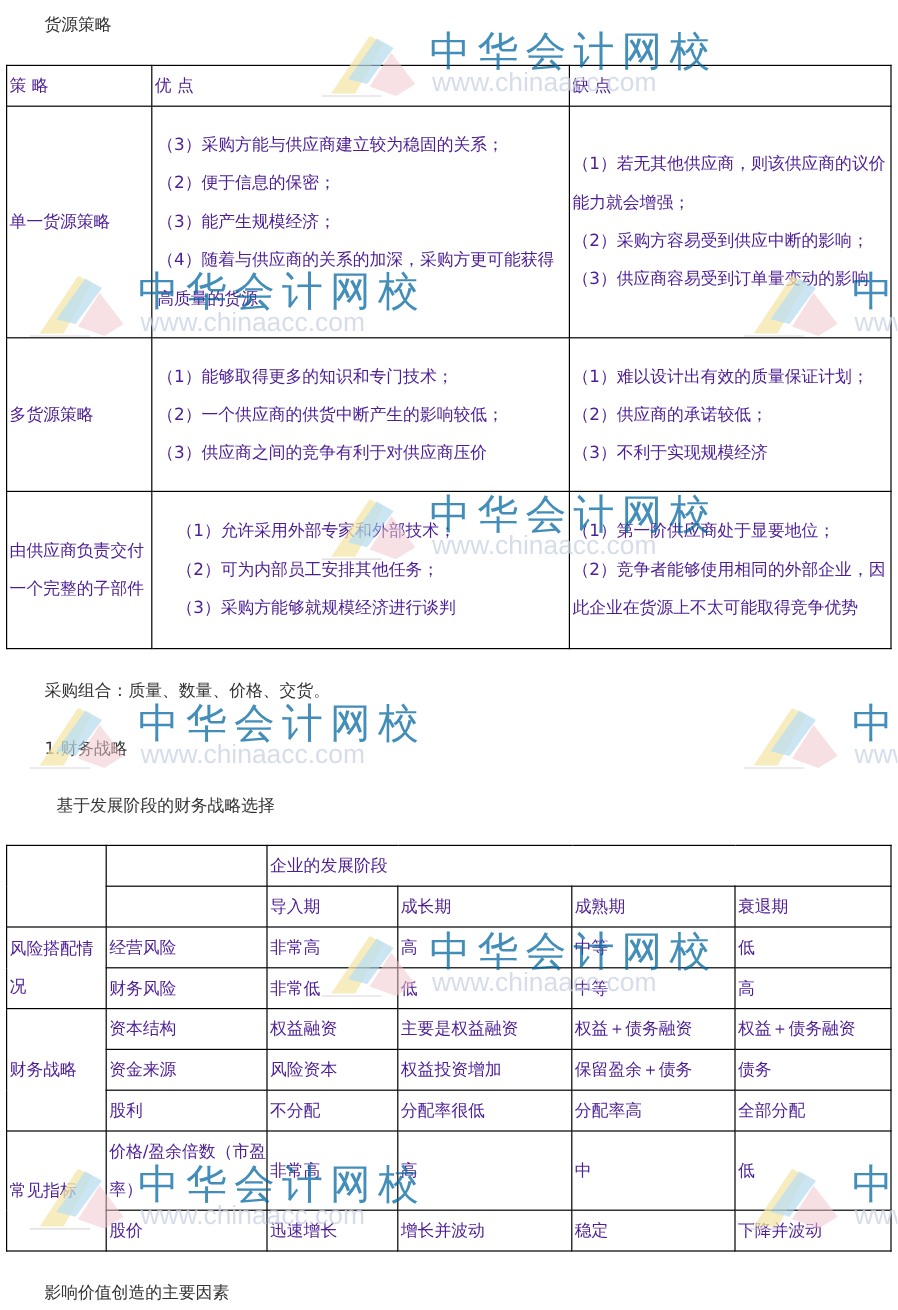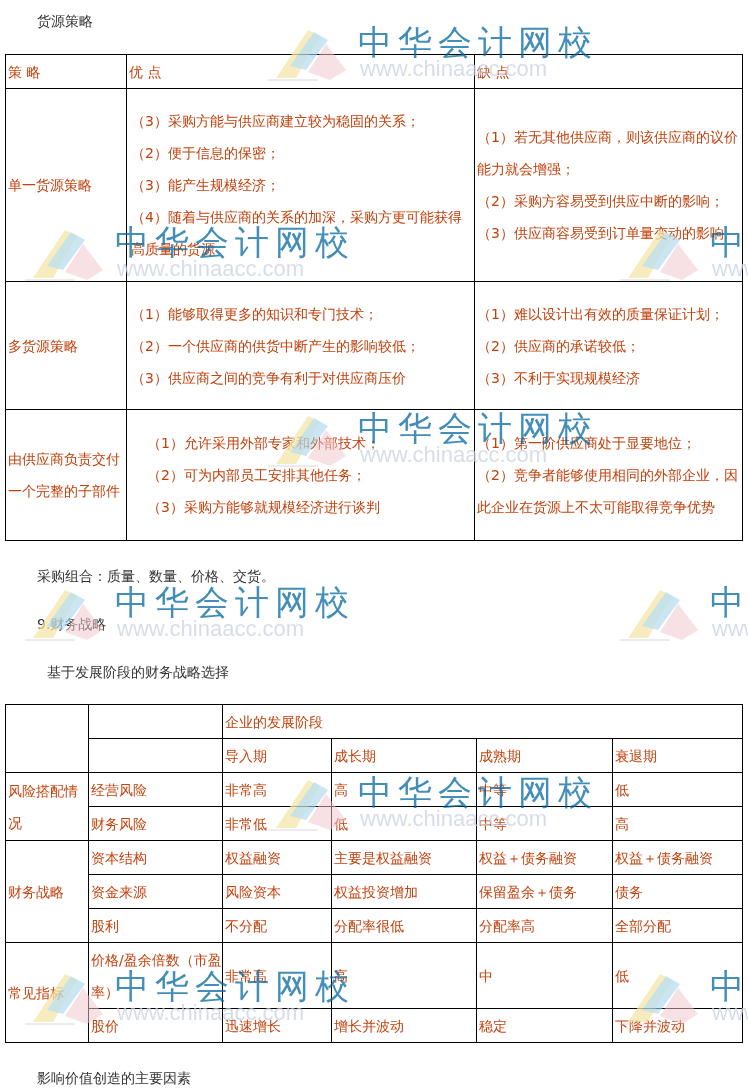--- a/index.html
+++ b/index.html
@@ -3,21 +3,21 @@
   <meta charset="utf-8">
   <style>
     html, body { margin: 0; padding: 0; background: #ffffff; }
     body {
       width: 748px; height: 1092px; position: relative; overflow: hidden;
       font-family: "DejaVu Sans", "Liberation Sans", sans-serif;
       color: #333333; font-size: 14px;
     }
     .para { position: absolute; left: 37px; font-size: 14px; color: #333; line-height: 20px; }
     table { border-collapse: collapse; position: absolute; table-layout: fixed; }
-    td { border: 1.5px solid #000; vertical-align: middle; padding: 0 0 0 2px; font-size: 14px; color: #c2410c; line-height: 32px; }
+    td { border: 1.5px solid #000; vertical-align: middle; padding: 0 0 0 2px; font-size: 14px; color: #4c1d95; line-height: 32px; }
     .cellp { margin: 0; line-height: 32px; white-space: nowrap; }
     .wrapcell { white-space: normal; word-break: break-all; }
     #t1 { left: 5px; top: 54px; width: 737px; }
     #t2 { left: 5px; top: 704px; width: 737px; }
     #t2 td { line-height: 32px; }
     .wm { position: absolute; pointer-events: none; opacity: 0.75; }
     .wm .cn { position: absolute; left: 90px; top: -6px; font-size: 34px; color: #0369a1; letter-spacing: 6px; font-family: "DejaVu Sans", sans-serif; white-space: nowrap; }
     .wm .en { position: absolute; left: 92px; top: 30px; font-size: 22px; color: #c9d1e3; white-space: nowrap; font-family: "Liberation Sans", sans-serif; }
     .wm svg { position: absolute; left: 0; top: 0; }
   </style>
@@ -74,21 +74,21 @@
     </td>
     <td>
       <p class="cellp">（1）第一阶供应商处于显要地位；</p>
       <p class="cellp wrapcell">（2）竞争者能够使用相同的外部企业，因此企业在货源上不太可能取得竞争优势</p>
     </td>
   </tr>
 </tbody>
   </table>
 
 <div class="para" style="top:566px;">采购组合：质量、数量、价格、交货。</div>
-<div class="para" style="top:614px;">9.财务战略</div>
+<div class="para" style="top:614px;">1.财务战略</div>
 <div class="para" style="top:662px;margin-left:10px;">基于发展阶段的财务战略选择</div>
 
 <table id="t2">
   <colgroup>
     <col style="width:83px">
       <col style="width:134px">
       <col style="width:109px">
       <col style="width:145px">
       <col style="width:136px">
       <col style="width:130px">

